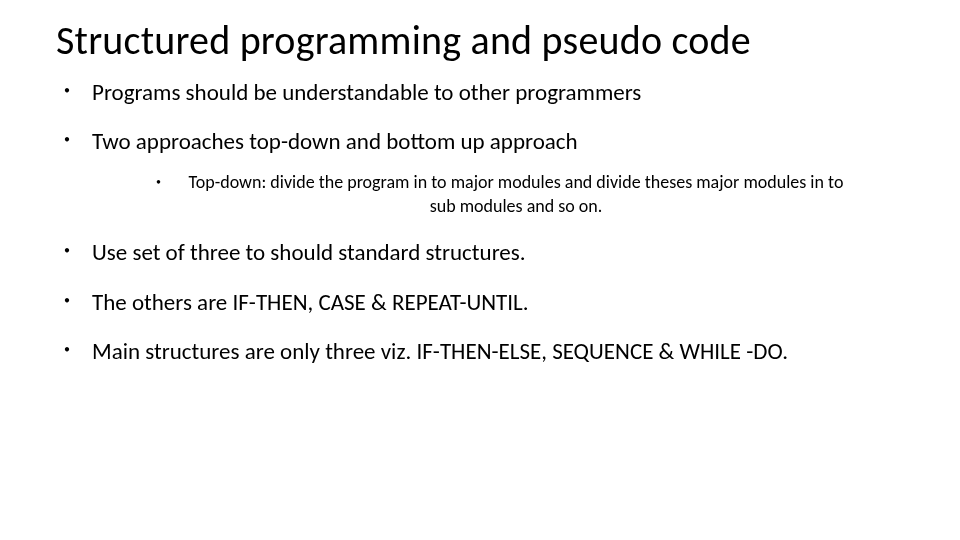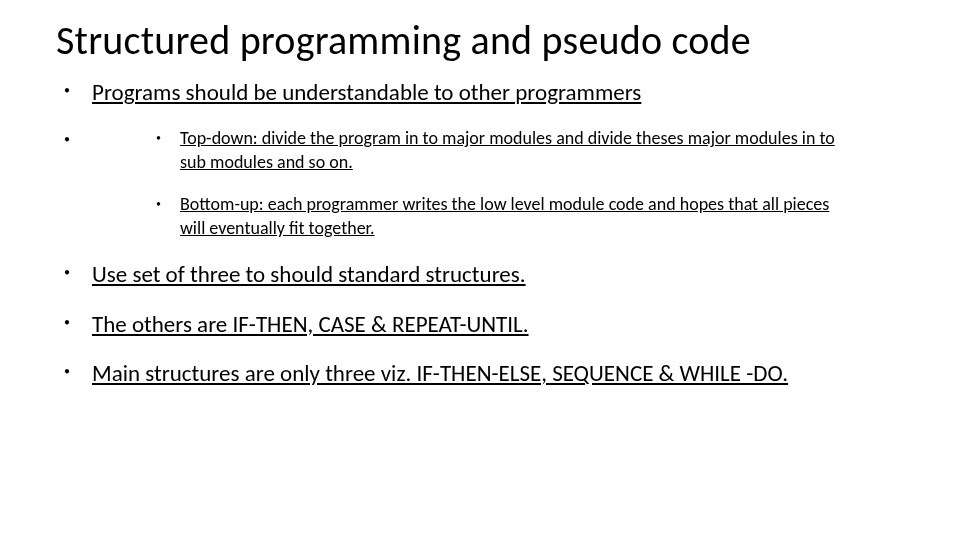--- a/index.html
+++ b/index.html
@@ -22,41 +22,41 @@
     font-size: 40px;
     font-weight: 400;
     letter-spacing: 0.2px;
     margin: 0 0 14px 0;
     line-height: 1.15;
   }
   ul.outer {
     list-style: none;
     margin: 0;
     padding: 0;
-    text-decoration: underline;
   }
   ul.outer > li {
     position: relative;
     padding-left: 36px;
     font-size: 23px;
     line-height: 1.28;
     margin-bottom: 20px;
   }
   ul.outer > li::before {
     content: "•";
     position: absolute;
     left: 8px;
     top: 6px;
     font-size: 12px;
     line-height: 1;
   }
   ul.inner {
     list-style: none;
     margin: 14px 0 8px 0;
     padding: 0 0 0 58px;
+    text-align: center;
   }
   ul.inner > li {
     position: relative;
     padding-left: 30px;
     font-size: 18px;
     line-height: 1.32;
     margin-bottom: 18px;
   }
   ul.inner > li::before {
     content: "•";
@@ -73,26 +73,24 @@
 <div class="slide">
   <h1 class="title">Structured programming and pseudo code</h1>
 
   <ul class="outer">
 
     <li>
       <span>Programs should be understandable to other programmers</span>
     </li>
 
     <li>
+      <span>Two approaches top-down and bottom up approach</span>
       <ul class="inner">
         <li>
           <span>Top-down: divide the program in to major modules and divide theses major modules in to sub modules and so on.</span>
-        </li>
-        <li>
-          <span>Bottom-up: each programmer writes the low level module code and hopes that all pieces will eventually fit together.</span>
         </li>
       </ul>
     </li>
 
     <li>
       <span>Use set of three to should standard structures.</span>
     </li>
 
     <li>
       <span>The others are IF-THEN, CASE &amp; REPEAT-UNTIL.</span>

